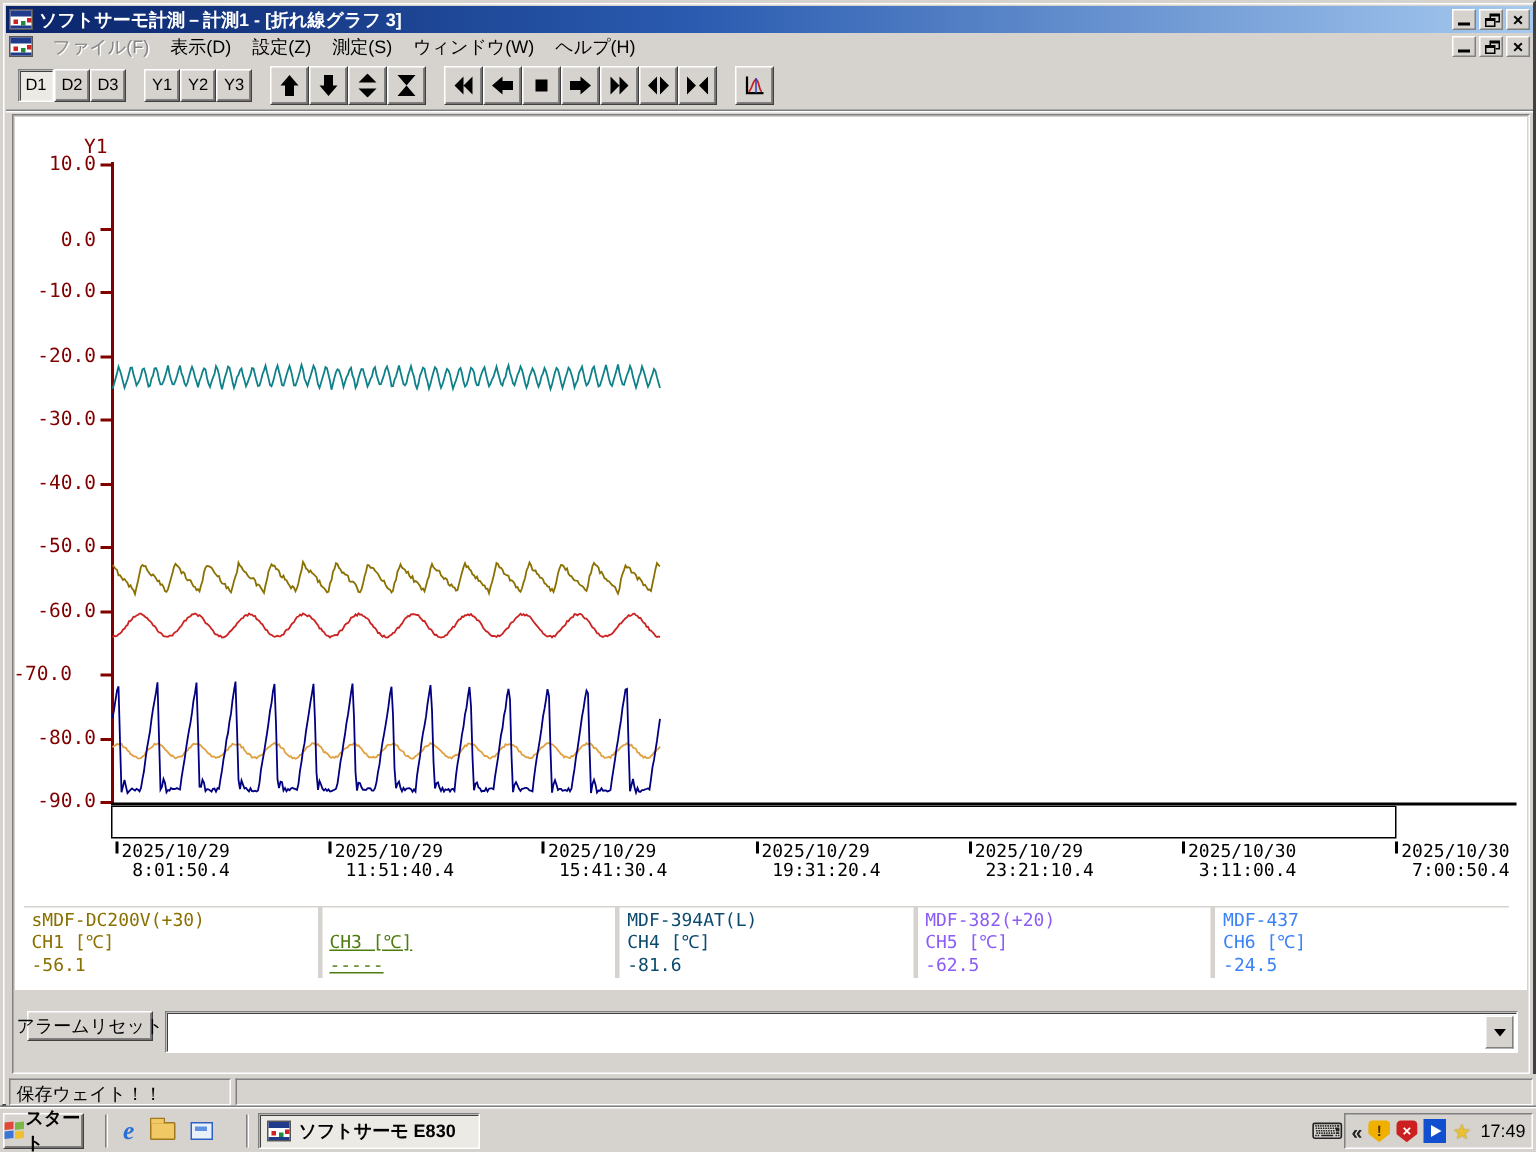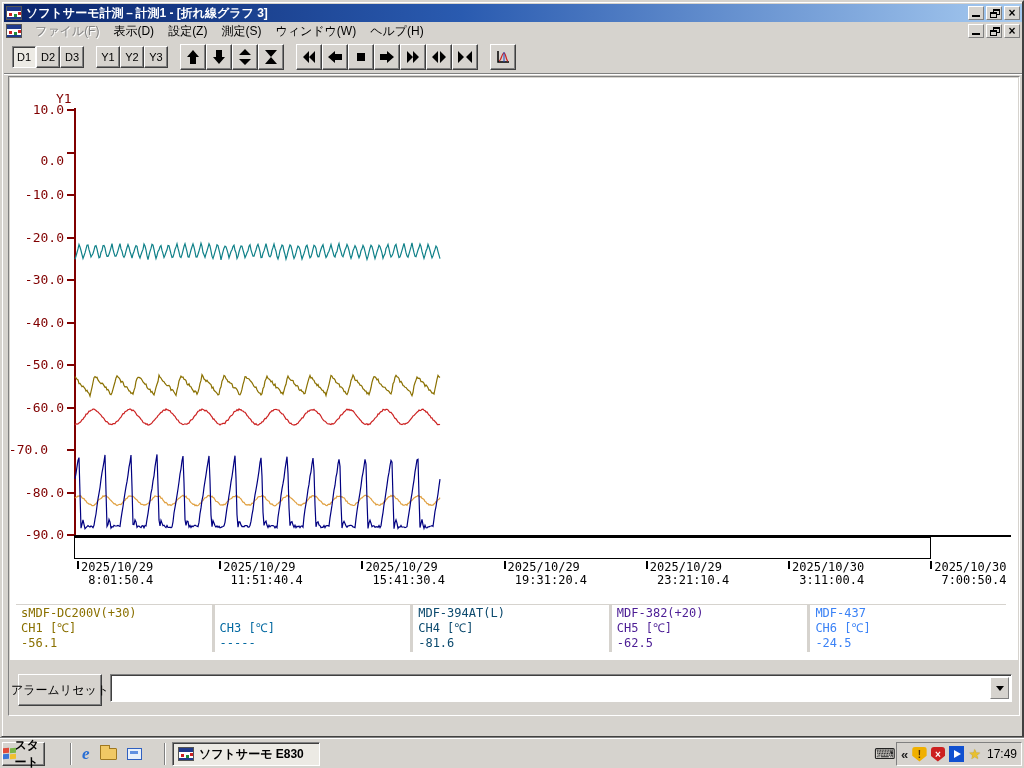--- a/index.html
+++ b/index.html
@@ -69,36 +69,36 @@
   #wave-svg { position:absolute; left:0; top:0; width:1024px; height:768px; pointer-events:none; }
 
   #legend { position:absolute; left:14px; top:602px; width:990px; height:48px; display:flex; gap:3px;
     background:#d6d3ce; border-top:1px solid #d6d3ce; }
   .legend-cell { flex:1; background:#ffffff; font-family:"DejaVu Sans Mono", monospace; font-size:12px;
     line-height:15px; padding:1px 5px; overflow:hidden; white-space:nowrap; }
   .legend-cell div { height:15px; }
 
   
   #control-band { position:absolute; left:8px; top:658px; width:1008px; height:54px; background:#d6d3ce; }
-  #alarm-btn { position:absolute; left:8px; top:14px; width:84px; height:32px; font-size:12px;
+  #alarm-btn { position:absolute; left:8px; top:14px; width:84px; height:20px; font-size:12px;
     display:flex; align-items:center; justify-content:center; white-space:nowrap; }
   #combo { position:absolute; left:100px; top:14px; width:902px; height:28px; background:#fff; }
   #combo .combo-text { position:absolute; left:4px; top:4px; right:24px; bottom:4px; font-size:12px; }
   #combo-btn { position:absolute; right:2px; top:2px; width:19px; height:22px; display:flex; align-items:center; justify-content:center; }
   .glyph-dropdown { width:0; height:0; border-left:4px solid transparent; border-right:4px solid transparent; border-top:5px solid #000; }
 
   
   #statusbar { position:absolute; left:2px; top:714px; width:1020px; height:22px; background:#d6d3ce; }
   .status-panel { position:absolute; top:3px; height:18px; font-size:12px; padding:1px 4px; white-space:nowrap; overflow:hidden; }
   #status-panel-1 { left:2px; width:148px; }
   #status-panel-2 { left:153px; width:865px; }
 
   
   #taskbar { position:absolute; left:0; top:738px; width:1024px; height:30px; background:#d6d3ce; border-top:1px solid #ffffff; box-shadow:0 -1px 0 #808080; }
-  #start-btn { position:absolute; left:2px; top:3px; width:43px; height:24px; display:flex; align-items:center; justify-content:center; gap:3px; font-weight:bold; font-size:12px; }
+  #start-btn { position:absolute; left:2px; top:3px; width:54px; height:24px; display:flex; align-items:center; justify-content:center; gap:3px; font-weight:bold; font-size:12px; }
   .win-flag { width:14px; height:12px; position:relative; display:inline-block; }
   .win-flag span { position:absolute; width:6px; height:5px; }
   .win-flag .f1 { left:0; top:0; background:#e04a3a; transform:skewY(-6deg); }
   .win-flag .f2 { left:7px; top:0; background:#7ab648; transform:skewY(-6deg); }
   .win-flag .f3 { left:0; top:6px; background:#3a76d8; transform:skewY(-6deg); }
   .win-flag .f4 { left:7px; top:6px; background:#f0c030; transform:skewY(-6deg); }
   .tb-sep { position:absolute; top:4px; width:2px; height:22px; border-left:1px solid #808080; border-right:1px solid #ffffff; }
   #quick-launch { position:absolute; left:78px; top:4px; width:82px; height:22px; display:flex; align-items:center; gap:10px; padding-left:4px; }
   .ql-ie { color:#2a6fd4; font-weight:bold; font-style:italic; font-size:17px; font-family:"Liberation Serif", serif; }
   .ql-folder { width:17px; height:12px; background:#f0c864; border:1px solid #a07820; border-radius:1px; position:relative; }
@@ -321,31 +321,31 @@
         <polyline points="73.0,423.0 74.0,421.8 75.0,422.2 76.0,421.9 77.0,420.9 78.0,420.4 79.0,419.4 80.0,417.7 81.0,417.2 82.0,415.4 83.0,414.7 84.0,412.1 85.0,412.1 86.0,410.8 87.0,409.1 88.0,409.2 89.0,408.3 90.0,408.0 91.0,407.1 92.0,407.1 93.0,407.8 94.0,408.5 95.0,409.5 96.0,409.9 97.0,411.2 98.0,412.1 99.0,413.0 100.0,414.9 101.0,415.4 102.0,416.5 103.0,418.5 104.0,419.6 105.0,419.7 106.0,420.7 107.0,422.1 108.0,422.2 109.0,422.4 110.0,422.6 111.0,421.7 112.0,421.7 113.0,421.7 114.0,420.0 115.0,419.3 116.0,418.9 117.0,417.5 118.0,416.1 119.0,415.2 120.0,413.3 121.0,411.7 122.0,411.7 123.0,409.8 124.0,409.3 125.0,408.8 126.0,407.6 127.0,407.5 128.0,407.0 129.0,407.5 130.0,408.7 131.0,408.1 132.0,408.9 133.0,409.9 134.0,411.5 135.0,413.4 136.0,413.9 137.0,414.8 138.0,415.8 139.0,417.3 140.0,418.3 141.0,420.4 142.0,421.0 143.0,421.1 144.0,422.3 145.0,421.8 146.0,423.0 147.0,422.9 148.0,422.4 149.0,421.8 150.0,420.8 151.0,419.3 152.0,418.5 153.0,417.4 154.0,416.1 155.0,415.4 156.0,413.5 157.0,412.6 158.0,411.5 159.0,410.3 160.0,410.1 161.0,408.5 162.0,408.0 163.0,408.5 164.0,407.0 165.0,407.8 166.0,407.8 167.0,408.7 168.0,408.6 169.0,410.7 170.0,411.3 171.0,412.1 172.0,413.6 173.0,414.3 174.0,416.1 175.0,417.8 176.0,418.0 177.0,419.9 178.0,421.0 179.0,421.2 180.0,422.0 181.0,422.5 182.0,422.2 183.0,421.8 184.0,422.2 185.0,422.2 186.0,421.3 187.0,421.1 188.0,419.0 189.0,417.8 190.0,417.7 191.0,416.6 192.0,414.7 193.0,413.5 194.0,412.8 195.0,410.8 196.0,409.3 197.0,409.0 198.0,407.8 199.0,408.4 200.0,407.0 201.0,407.5 202.0,408.1 203.0,408.9 204.0,408.2 205.0,409.1 206.0,410.5 207.0,411.0 208.0,412.1 209.0,413.6 210.0,414.8 211.0,417.1 212.0,417.0 213.0,418.7 214.0,419.4 215.0,421.1 216.0,421.7 217.0,422.0 218.0,423.0 219.0,422.0 220.0,421.9 221.0,421.4 222.0,421.3 223.0,421.5 224.0,419.2 225.0,418.3 226.0,418.3 227.0,416.5 228.0,414.6 229.0,413.7 230.0,413.3 231.0,412.0 232.0,409.8 233.0,409.4 234.0,409.0 235.0,407.6 236.0,408.5 237.0,406.9 238.0,407.8 239.0,407.6 240.0,408.7 241.0,409.0 242.0,410.0 243.0,410.3 244.0,411.5 245.0,413.6 246.0,414.3 247.0,416.0 248.0,416.6 249.0,417.9 250.0,420.0 251.0,420.0 252.0,421.5 253.0,422.5 254.0,421.7 255.0,423.0 256.0,423.1 257.0,422.6 258.0,421.6 259.0,421.2 260.0,419.9 261.0,419.8 262.0,417.9 263.0,416.4 264.0,416.5 265.0,414.9 266.0,413.8 267.0,412.1 268.0,410.4 269.0,409.7 270.0,408.7 271.0,408.8 272.0,407.6 273.0,407.5 274.0,407.4 275.0,407.7 276.0,408.0 277.0,408.1 278.0,409.8 279.0,410.8 280.0,412.0 281.0,412.0 282.0,413.7 283.0,415.4 284.0,417.2 285.0,417.4 286.0,418.4 287.0,420.3 288.0,421.3 289.0,421.2 290.0,422.5 291.0,422.8 292.0,423.1 293.0,422.7 294.0,422.6 295.0,421.6 296.0,421.3 297.0,419.5 298.0,418.5 299.0,417.4 300.0,415.8 301.0,415.9 302.0,413.9 303.0,412.2 304.0,411.0 305.0,410.8 306.0,409.0 307.0,409.3 308.0,408.1 309.0,408.2 310.0,407.6 311.0,408.2 312.0,407.4 313.0,408.6 314.0,409.0 315.0,409.9 316.0,411.4 317.0,411.6 318.0,412.7 319.0,414.3 320.0,416.3 321.0,417.7 322.0,418.8 323.0,419.2 324.0,420.2 325.0,421.4 326.0,422.0 327.0,421.9 328.0,422.1 329.0,422.6 330.0,421.6 331.0,422.1 332.0,421.4 333.0,420.6 334.0,419.2 335.0,417.9 336.0,417.0 337.0,416.6 338.0,414.1 339.0,412.9 340.0,412.7 341.0,411.4 342.0,409.9 343.0,409.2 344.0,408.2 345.0,407.2 346.0,408.1 347.0,407.4 348.0,408.4 349.0,407.8 350.0,408.6 351.0,408.8 352.0,410.0 353.0,411.5 354.0,412.8 355.0,414.1 356.0,415.3 357.0,416.4 358.0,417.8 359.0,418.6 360.0,420.3 361.0,421.0 362.0,421.8 363.0,422.4 364.0,422.1 365.0,421.8 366.0,422.9 367.0,421.9 368.0,422.3 369.0,420.7 370.0,419.4 371.0,418.7 372.0,417.6 373.0,416.1 374.0,415.4 375.0,414.5 376.0,412.0 377.0,412.2 378.0,410.5 379.0,409.6 380.0,409.5 381.0,407.4 382.0,407.6 383.0,408.2 384.0,407.4 385.0,407.3 386.0,407.9 387.0,409.4 388.0,410.4 389.0,410.4 390.0,411.7 391.0,412.9 392.0,414.7 393.0,416.4 394.0,416.8 395.0,418.3 396.0,420.1 397.0,420.4 398.0,421.9 399.0,422.2 400.0,422.6 401.0,422.0 402.0,421.7 403.0,422.3 404.0,421.4 405.0,421.1 406.0,420.6 407.0,419.4 408.0,418.1 409.0,416.9 410.0,415.7 411.0,414.0 412.0,413.6 413.0,412.4 414.0,411.3 415.0,410.2 416.0,409.5 417.0,408.1 418.0,408.6 419.0,408.2 420.0,407.3 421.0,407.2 422.0,408.2 423.0,408.6 424.0,410.0 425.0,409.9 426.0,411.6 427.0,413.1 428.0,413.6 429.0,415.9 430.0,415.8 431.0,418.1 432.0,418.4 433.0,419.5 434.0,420.5 435.0,422.0 436.0,422.7 437.0,422.3 438.0,422.7" fill="none" stroke="#cc2222" stroke-width="1.2"></polyline>
         <polyline points="73.0,496.2 74.0,495.2 75.0,494.9 76.0,494.0 77.0,494.3 78.0,493.6 79.0,493.9 80.0,495.8 81.0,496.4 82.0,496.6 83.0,498.4 84.0,498.9 85.0,500.8 86.0,501.2 87.0,502.2 88.0,502.2 89.0,502.6 90.0,503.7 91.0,503.6 92.0,503.4 93.0,502.3 94.0,501.9 95.0,500.0 96.0,498.7 97.0,497.3 98.0,497.0 99.0,496.4 100.0,495.5 101.0,493.9 102.0,494.5 103.0,493.7 104.0,493.7 105.0,494.7 106.0,495.2 107.0,496.3 108.0,497.6 109.0,498.5 110.0,499.6 111.0,500.7 112.0,501.9 113.0,501.7 114.0,502.8 115.0,503.6 116.0,503.0 117.0,502.5 118.0,502.3 119.0,502.5 120.0,501.5 121.0,499.8 122.0,498.8 123.0,498.4 124.0,496.6 125.0,496.4 126.0,494.9 127.0,493.9 128.0,494.1 129.0,494.0 130.0,494.3 131.0,494.3 132.0,495.1 133.0,496.3 134.0,497.2 135.0,497.9 136.0,499.3 137.0,500.4 138.0,500.7 139.0,502.4 140.0,502.3 141.0,502.6 142.0,503.3 143.0,502.6 144.0,502.9 145.0,501.9 146.0,501.5 147.0,500.6 148.0,498.7 149.0,498.3 150.0,497.7 151.0,495.9 152.0,495.3 153.0,493.9 154.0,494.2 155.0,494.5 156.0,494.7 157.0,494.2 158.0,494.3 159.0,496.4 160.0,496.1 161.0,498.2 162.0,499.3 163.0,500.7 164.0,500.4 165.0,501.4 166.0,503.1 167.0,502.9 168.0,502.7 169.0,503.5 170.0,502.7 171.0,501.8 172.0,501.6 173.0,501.1 174.0,499.7 175.0,498.1 176.0,497.1 177.0,496.2 178.0,495.7 179.0,494.6 180.0,494.0 181.0,493.3 182.0,494.2 183.0,494.9 184.0,494.2 185.0,496.2 186.0,496.8 187.0,497.1 188.0,499.5 189.0,500.6 190.0,501.4 191.0,502.4 192.0,502.2 193.0,503.6 194.0,503.0 195.0,503.8 196.0,503.5 197.0,502.6 198.0,501.2 199.0,501.1 200.0,499.0 201.0,498.6 202.0,496.8 203.0,495.7 204.0,495.6 205.0,494.7 206.0,493.6 207.0,493.4 208.0,494.2 209.0,494.9 210.0,494.1 211.0,495.4 212.0,495.9 213.0,497.7 214.0,499.5 215.0,499.5 216.0,500.3 217.0,501.3 218.0,502.7 219.0,503.2 220.0,502.7 221.0,503.3 222.0,502.2 223.0,502.7 224.0,501.3 225.0,499.9 226.0,499.6 227.0,497.7 228.0,497.0 229.0,496.7 230.0,496.0 231.0,494.6 232.0,494.5 233.0,494.6 234.0,493.4 235.0,493.8 236.0,495.2 237.0,494.9 238.0,496.2 239.0,497.0 240.0,498.6 241.0,500.1 242.0,500.3 243.0,501.8 244.0,502.8 245.0,502.7 246.0,503.0 247.0,502.5 248.0,503.2 249.0,502.7 250.0,501.2 251.0,501.4 252.0,499.4 253.0,498.4 254.0,497.6 255.0,496.6 256.0,494.9 257.0,494.6 258.0,494.6 259.0,494.5 260.0,493.7 261.0,493.7 262.0,494.9 263.0,494.9 264.0,497.2 265.0,498.1 266.0,498.7 267.0,499.1 268.0,501.5 269.0,502.1 270.0,502.0 271.0,503.0 272.0,503.6 273.0,503.9 274.0,503.4 275.0,502.0 276.0,501.7 277.0,500.4 278.0,499.8 279.0,499.1 280.0,498.1 281.0,496.0 282.0,495.5 283.0,495.4 284.0,494.6 285.0,493.3 286.0,494.1 287.0,494.0 288.0,495.4 289.0,496.0 290.0,496.8 291.0,497.7 292.0,498.6 293.0,499.9 294.0,500.5 295.0,502.0 296.0,502.2 297.0,503.2 298.0,502.8 299.0,503.7 300.0,502.4 301.0,501.9 302.0,501.2 303.0,501.3 304.0,500.4 305.0,499.2 306.0,497.7 307.0,496.6 308.0,494.9 309.0,495.4 310.0,493.8 311.0,493.7 312.0,494.0 313.0,494.8 314.0,494.3 315.0,495.4 316.0,496.6 317.0,498.0 318.0,498.7 319.0,499.3 320.0,500.7 321.0,502.0 322.0,501.9 323.0,502.4 324.0,503.5 325.0,503.7 326.0,502.6 327.0,502.2 328.0,502.3 329.0,500.7 330.0,500.1 331.0,498.1 332.0,497.4 333.0,496.1 334.0,496.1 335.0,494.1 336.0,494.7 337.0,494.3 338.0,494.2 339.0,494.8 340.0,494.6 341.0,495.6 342.0,495.7 343.0,497.0 344.0,499.1 345.0,499.1 346.0,501.2 347.0,501.5 348.0,502.3 349.0,502.9 350.0,502.8 351.0,503.5 352.0,503.4 353.0,503.1 354.0,501.3 355.0,500.8 356.0,500.3 357.0,498.9 358.0,497.5 359.0,496.2 360.0,495.9 361.0,494.9 362.0,493.9 363.0,493.4 364.0,493.4 365.0,494.4 366.0,494.1 367.0,494.9 368.0,495.9 369.0,496.7 370.0,498.3 371.0,499.3 372.0,500.8 373.0,501.1 374.0,502.9 375.0,502.2 376.0,502.7 377.0,503.1 378.0,503.4 379.0,502.0 380.0,502.2 381.0,501.3 382.0,499.7 383.0,499.6 384.0,497.7 385.0,496.8 386.0,495.4 387.0,494.7 388.0,494.7 389.0,493.4 390.0,494.4 391.0,493.5 392.0,494.0 393.0,495.1 394.0,496.7 395.0,496.6 396.0,497.7 397.0,499.2 398.0,499.8 399.0,501.9 400.0,502.1 401.0,503.2 402.0,503.1 403.0,502.9 404.0,502.5 405.0,503.3 406.0,501.3 407.0,501.2 408.0,499.5 409.0,498.9 410.0,498.3 411.0,497.2 412.0,495.9 413.0,495.4 414.0,494.6 415.0,494.5 416.0,493.5 417.0,494.1 418.0,495.1 419.0,494.5 420.0,496.4 421.0,496.7 422.0,497.4 423.0,499.6 424.0,499.9 425.0,501.7 426.0,501.6 427.0,503.1 428.0,502.4 429.0,503.3 430.0,503.2 431.0,503.2 432.0,502.0 433.0,501.2 434.0,499.5 435.0,499.2 436.0,497.7 437.0,497.2 438.0,495.6" fill="none" stroke="#e0a040" stroke-width="1.2"></polyline>
         <polyline points="73.0,476.8 74.0,471.4 75.0,464.7 76.0,458.3 77.0,455.6 78.0,491.7 79.0,526.2 80.0,522.2 81.0,517.9 82.0,522.4 83.0,526.7 84.0,525.6 85.0,524.6 86.0,523.6 87.0,524.4 88.0,525.0 89.0,523.9 90.0,524.5 91.0,525.6 92.0,523.3 93.0,517.2 94.0,512.0 95.0,504.0 96.0,496.8 97.0,491.3 98.0,485.5 99.0,477.4 100.0,470.7 101.0,465.3 102.0,459.6 103.0,452.9 104.0,489.5 105.0,524.4 106.0,522.5 107.0,517.4 108.0,520.0 109.0,526.2 110.0,524.7 111.0,525.1 112.0,523.3 113.0,524.0 114.0,524.0 115.0,523.9 116.0,523.4 117.0,524.0 118.0,524.4 119.0,516.8 120.0,510.4 121.0,504.5 122.0,497.4 123.0,490.9 124.0,484.9 125.0,479.7 126.0,473.1 127.0,465.1 128.0,460.1 129.0,453.1 130.0,484.9 131.0,522.4 132.0,522.5 133.0,517.8 134.0,519.9 135.0,525.4 136.0,524.1 137.0,524.2 138.0,524.9 139.0,525.7 140.0,523.9 141.0,523.7 142.0,525.8 143.0,523.5 144.0,523.9 145.0,517.4 146.0,511.6 147.0,504.3 148.0,499.0 149.0,491.0 150.0,486.7 151.0,478.9 152.0,473.8 153.0,464.9 154.0,458.5 155.0,452.4 156.0,484.1 157.0,517.9 158.0,524.0 159.0,518.3 160.0,521.1 161.0,523.7 162.0,523.2 163.0,524.6 164.0,525.6 165.0,523.5 166.0,525.4 167.0,525.5 168.0,525.1 169.0,525.7 170.0,525.0 171.0,519.8 172.0,511.0 173.0,505.3 174.0,499.7 175.0,493.3 176.0,487.0 177.0,480.0 178.0,472.0 179.0,466.8 180.0,458.8 181.0,454.0 182.0,480.7 183.0,517.6 184.0,523.4 185.0,519.1 186.0,519.4 187.0,525.0 188.0,523.4 189.0,525.5 190.0,524.0 191.0,524.8 192.0,523.7 193.0,523.2 194.0,523.8 195.0,524.1 196.0,524.6 197.0,520.4 198.0,511.7 199.0,505.9 200.0,498.4 201.0,493.6 202.0,485.5 203.0,479.2 204.0,472.8 205.0,465.9 206.0,460.2 207.0,453.9 208.0,478.6 209.0,513.1 210.0,524.6 211.0,518.6 212.0,521.0 213.0,523.8 214.0,525.0 215.0,523.9 216.0,525.3 217.0,524.3 218.0,525.7 219.0,525.4 220.0,524.9 221.0,524.5 222.0,523.8 223.0,520.3 224.0,513.2 225.0,505.8 226.0,500.7 227.0,493.5 228.0,487.5 229.0,479.9 230.0,474.5 231.0,467.4 232.0,460.1 233.0,453.7 234.0,476.1 235.0,512.7 236.0,525.1 237.0,519.8 238.0,520.1 239.0,522.9 240.0,524.5 241.0,524.4 242.0,524.7 243.0,523.6 244.0,523.5 245.0,523.6 246.0,525.1 247.0,525.1 248.0,523.5 249.0,519.4 250.0,512.8 251.0,507.6 252.0,499.6 253.0,492.9 254.0,487.6 255.0,481.8 256.0,475.6 257.0,468.8 258.0,460.6 259.0,455.8 260.0,474.5 261.0,510.2 262.0,523.4 263.0,520.4 264.0,519.1 265.0,523.3 266.0,525.5 267.0,523.3 268.0,524.8 269.0,523.7 270.0,523.6 271.0,523.5 272.0,524.1 273.0,525.8 274.0,524.3 275.0,525.7 276.0,515.2 277.0,508.5 278.0,502.3 279.0,493.3 280.0,486.8 281.0,481.7 282.0,475.8 283.0,467.4 284.0,460.9 285.0,454.7 286.0,471.6 287.0,505.7 288.0,523.7 289.0,520.2 290.0,519.6 291.0,523.1 292.0,525.3 293.0,523.3 294.0,525.7 295.0,524.2 296.0,524.7 297.0,524.0 298.0,525.7 299.0,524.2 300.0,523.9 301.0,525.2 302.0,514.9 303.0,507.4 304.0,501.7 305.0,495.1 306.0,487.6 307.0,482.4 308.0,474.2 309.0,469.8 310.0,461.8 311.0,456.0 312.0,468.8 313.0,502.7 314.0,524.8 315.0,520.5 316.0,519.7 317.0,523.0 318.0,523.6 319.0,525.7 320.0,525.2 321.0,525.4 322.0,523.5 323.0,525.6 324.0,523.8 325.0,523.6 326.0,523.6 327.0,524.1 328.0,515.9 329.0,509.6 330.0,503.2 331.0,495.6 332.0,488.0 333.0,483.5 334.0,475.0 335.0,470.6 336.0,461.9 337.0,457.3 338.0,464.4 339.0,501.6 340.0,526.1 341.0,521.2 342.0,519.4 343.0,521.5 344.0,523.9 345.0,525.3 346.0,523.9 347.0,523.8 348.0,523.3 349.0,523.3 350.0,523.8 351.0,525.0 352.0,525.1 353.0,525.6 354.0,516.6 355.0,509.0 356.0,502.3 357.0,496.7 358.0,490.6 359.0,483.8 360.0,475.7 361.0,470.6 362.0,464.4 363.0,457.4 364.0,462.0 365.0,498.0 366.0,526.4 367.0,520.9 368.0,518.2 369.0,521.2 370.0,524.7 371.0,523.9 372.0,523.9 373.0,525.2 374.0,524.9 375.0,524.6 376.0,525.3 377.0,523.6 378.0,525.6 379.0,523.7 380.0,516.7 381.0,510.6 382.0,502.7 383.0,497.2 384.0,490.2 385.0,483.1 386.0,475.7 387.0,470.4 388.0,463.6 389.0,458.4 390.0,460.2 391.0,495.8 392.0,526.7 393.0,520.6 394.0,517.9 395.0,521.1 396.0,526.4 397.0,525.0 398.0,525.2 399.0,523.5 400.0,525.2 401.0,525.0 402.0,525.0 403.0,525.6 404.0,525.3 405.0,524.7 406.0,517.2 407.0,510.9 408.0,504.4 409.0,497.1 410.0,491.3 411.0,484.3 412.0,478.1 413.0,469.9 414.0,464.1 415.0,457.8 416.0,457.3 417.0,493.6 418.0,525.5 419.0,521.4 420.0,517.3 421.0,522.8 422.0,526.4 423.0,523.3 424.0,525.7 425.0,525.8 426.0,524.8 427.0,524.8 428.0,524.3 429.0,524.0 430.0,523.6 431.0,524.4 432.0,517.2 433.0,509.4 434.0,504.6 435.0,498.0 436.0,491.8 437.0,484.2 438.0,477.2" fill="none" stroke="#000080" stroke-width="1.2"></polyline>
       </svg>
     <div id="legend">
         <div class="legend-cell" style="color: rgb(138, 112, 0);">
           <div>sMDF-DC200V(+30)</div>
           <div>CH1 [℃]</div>
           <div>-56.1</div>
         </div>
-        <div class="legend-cell" style="color: #0369a1;">
+        <div class="legend-cell" style="color: #4d7c0f; text-decoration: underline;">
           <div></div>
           <div>CH3 [℃]</div>
           <div>-----</div>
         </div>
         <div class="legend-cell" style="color: #0c4a6e;">
           <div>MDF-394AT(L)</div>
           <div>CH4 [℃]</div>
           <div>-81.6</div>
         </div>
-        <div class="legend-cell" style="color: #4c1d95;">
+        <div class="legend-cell" style="color: #8b5cf6;">
           <div>MDF-382(+20)</div>
           <div>CH5 [℃]</div>
           <div>-62.5</div>
         </div>
         <div class="legend-cell" style="color: #3b82f6;">
           <div>MDF-437</div>
           <div>CH6 [℃]</div>
           <div>-24.5</div>
         </div>
       </div>
@@ -353,20 +353,24 @@
     <div id="control-band">
       <div id="alarm-btn" class="raised">アラームリセット</div>
       <div id="combo" class="sunken">
         <span class="combo-text"></span>
         <span id="combo-btn" class="raised2">
             <span class="glyph-dropdown"></span>
           </span>
       </div>
     </div>
 
+    <div id="statusbar">
+      <div id="status-panel-1" class="status-panel sunken-thin">保存ウェイト！！</div>
+      <div id="status-panel-2" class="status-panel sunken-thin"></div>
+    </div>
   </div>
 
   <div id="taskbar">
     <div id="start-btn" class="raised">
       <span class="win-flag">
           <span class="f1"></span>
           <span class="f2"></span>
           <span class="f3"></span>
           <span class="f4"></span>
         </span>

